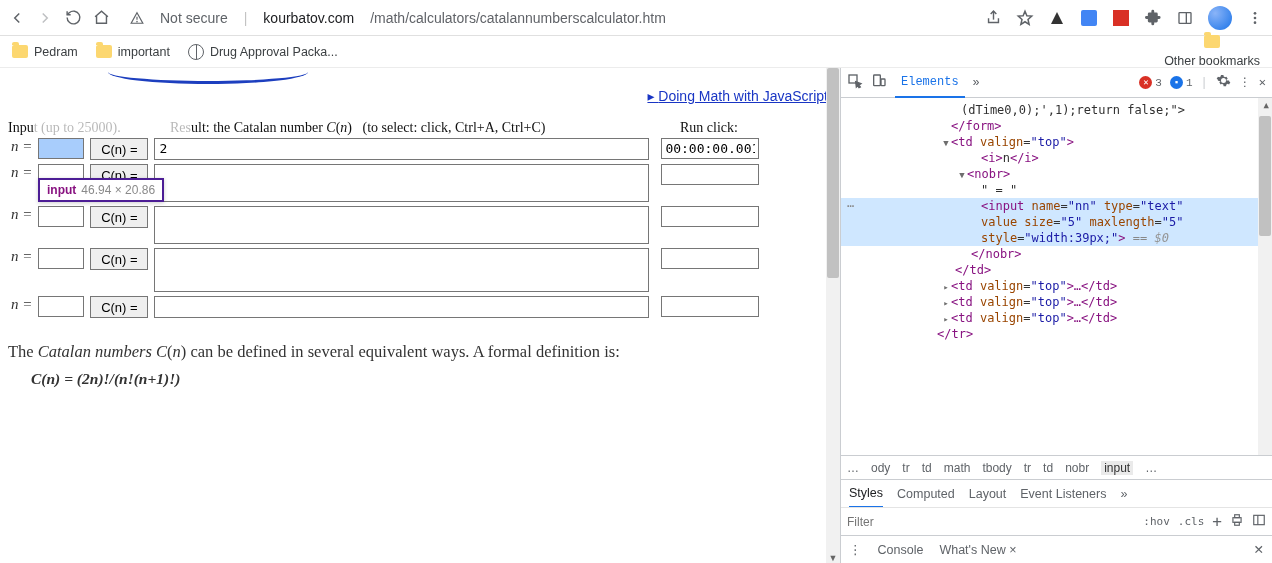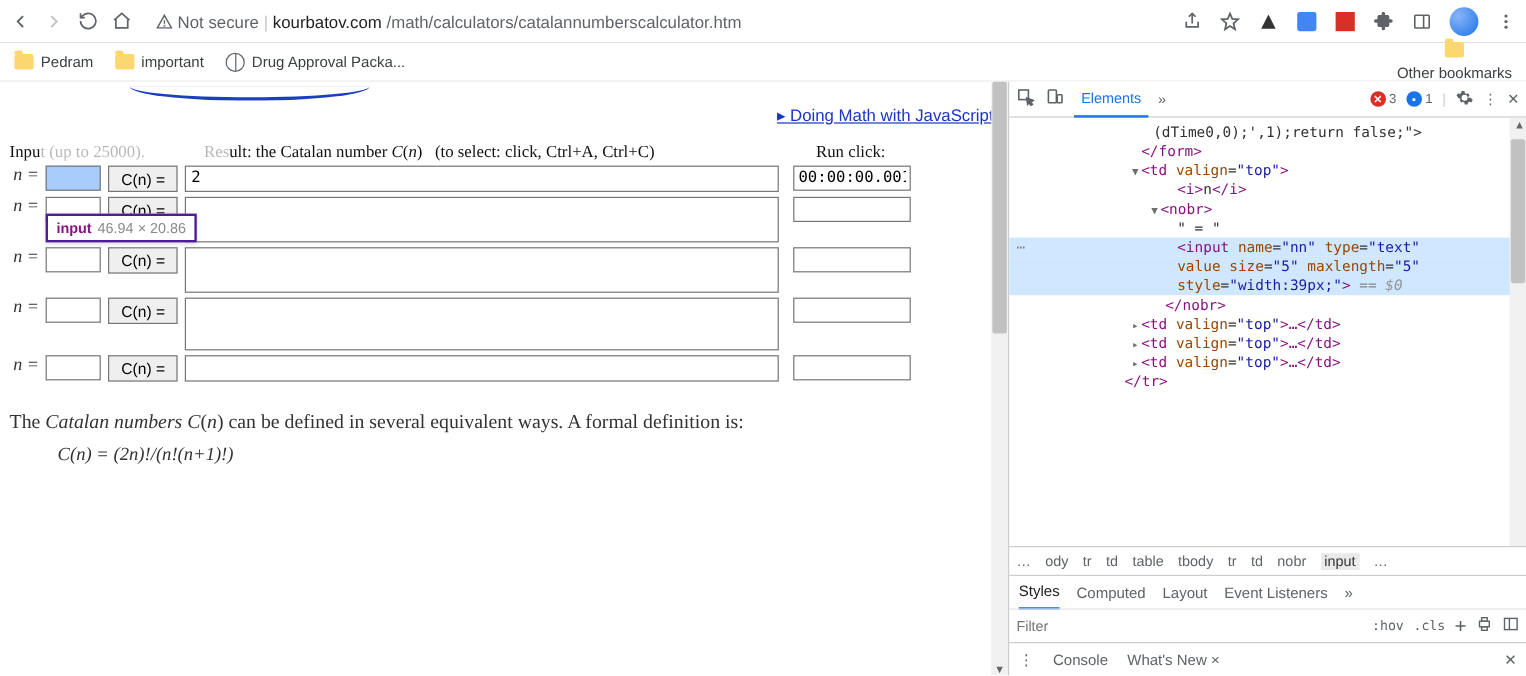--- a/index.html
+++ b/index.html
@@ -1,21 +1,21 @@
 <!DOCTYPE html>
 <html><head>
 <meta charset="utf-8">
 <style>
 * { box-sizing: border-box; margin: 0; padding: 0; }
 body { font-family: -apple-system, BlinkMacSystemFont, "Segoe UI", Arial, sans-serif; font-size: 13px; color: #333; overflow: hidden; width: 1272px; height: 563px; background: #fff; }
 
 
 .chrome-bar { display: flex; align-items: center; height: 36px; padding: 0 8px; gap: 10px; background: #fff; border-bottom: 1px solid #e0e0e0; }
 .chrome-icon { width: 18px; height: 18px; display: flex; align-items: center; justify-content: center; color: #5f6368; }
-.url-bar { flex: 1; display: flex; align-items: center; gap: 4px; height: 28px; padding: 0 10px; border-radius: 14px; background: #fff; font-size: 14px; color: #3c4043; }
+.url-bar { flex: 1; display: flex; align-items: center; gap: 16px; height: 28px; padding: 0 10px; border-radius: 14px; background: #fff; font-size: 14px; color: #3c4043; }
 .url-bar .warn { color: #5f6368; }
 .url-bar span { color: #606368; }
 .url-bar .host { color: #202124; }
 .chrome-right { display: flex; align-items: center; gap: 14px; }
 .avatar { width: 24px; height: 24px; border-radius: 50%; background: radial-gradient(circle at 30% 30%, #8ab4f8, #1a73e8); }
 .ext-red { width:16px; height:16px; background:#d93025; }
 .ext-blue { width:16px; height:16px; background:#4285f4; border-radius:2px; }
 
 
 .bm-bar { display: flex; align-items: center; height: 32px; padding: 0 12px; gap: 18px; font-size: 12.5px; color: #3c4043; background:#fff; border-bottom: 1px solid #ececec;}
@@ -56,29 +56,29 @@
 textarea.result { width:495px; border:1px solid #767676; font:13px monospace; padding:2px 4px; resize:none; vertical-align:top;}
 textarea.result.r1{height:22px;}
 textarea.result.r2{height:38px;}
 textarea.result.r3{height:38px;}
 textarea.result.r4{height:44px;}
 textarea.result.r5{height:22px;}
 input.runtime{width:98px; height:21px; border:1px solid #767676; font:13px monospace; padding:1px 3px; margin-left:6px;}
 
 .prose { font-family:"Times New Roman",serif; font-size:16.5px; margin-top:22px;}
 .prose em { font-style:italic;}
-.formula { font-family:"Times New Roman",serif; font-style:italic; font-size:15.5px; margin:8px 0 0 40px;}
+.formula { font-family:"Times New Roman",serif; font-style:italic; font-size:15.5px; margin:8px 0 0 23px;font-weight:bold;}
 
 .scroll-track { position:absolute; right:0; top:0; bottom:0; width:14px; background:#f1f1f1;}
 .scroll-thumb { position:absolute; right:1px; top:0; width:12px; height:210px; background:#c1c1c1; border-radius:2px;}
 .scroll-arrow { position:absolute; right:0; width:14px; height:14px; display:flex; align-items:center; justify-content:center; color:#666; font-size:9px;}
 .scroll-arrow.up{top:-2px;} .scroll-arrow.down{bottom:-2px;}
 
 
-.dt-tabs { display:flex; align-items:center; height:30px; border-bottom:1px solid #cacdd1; padding:0 6px; gap:8px; font-family:Liberation Sans, sans-serif; font-size:12px; color:#5f6368;}
+.dt-tabs { display:flex; align-items:center; height:30px; border-bottom:1px solid #cacdd1; padding:0 6px; gap:8px; font-family:Liberation Mono, monospace; font-size:12px; color:#5f6368;}
 .dt-tabs .tab { padding:0 6px; height:30px; display:flex; align-items:center;}
 .dt-tabs .tab.active { color:#1a73e8; border-bottom:2px solid #1a73e8;}
 .dt-badge { display:inline-flex; align-items:center; gap:3px; font-size:11px;}
 .dt-badge .dot { width:13px; height:13px; border-radius:50%; color:#fff; display:flex; align-items:center; justify-content:center; font-size:9px; font-weight:bold;}
 .dot.err{background:#d93025;} .dot.info{background:#1a73e8;}
 .dt-tabs .gear, .dt-tabs .dots, .dt-tabs .x { color:#5f6368; cursor:pointer;}
 .dt-tabs .spacer{flex:1;}
 
 .dt-body { flex:1; overflow:auto; padding:4px 0; position:relative;}
 .dom-line { white-space:nowrap; padding:1px 0 1px 0;}
@@ -309,37 +309,38 @@
       <div class="dom-line"><span class="indent" style="width:120px"></span><span class="txt">(dTime0,0);',1);return false;"&gt;</span></div>
       <div class="dom-line"><span class="indent" style="width:110px"></span><span class="tag">&lt;/form&gt;</span></div>
       <div class="dom-line"><span class="indent" style="width:100px"></span><span class="tri">▼</span><span class="tag">&lt;td</span> <span class="attr">valign</span>=<span class="val">"top"</span><span class="tag">&gt;</span></div>
       <div class="dom-line"><span class="indent" style="width:140px"></span><span class="tag">&lt;i&gt;</span><span class="txt">n</span><span class="tag">&lt;/i&gt;</span></div>
       <div class="dom-line"><span class="indent" style="width:116px"></span><span class="tri">▼</span><span class="tag">&lt;nobr&gt;</span></div>
       <div class="dom-line"><span class="indent" style="width:140px"></span><span class="txt">" = "</span></div>
       <div class="dom-line selected"><span class="ellips" style="position:absolute;left:2px">⋯</span><span class="indent" style="width:140px"></span><span class="tag">&lt;input</span> <span class="attr">name</span>=<span class="val">"nn"</span> <span class="attr">type</span>=<span class="val">"text"</span></div>
       <div class="dom-line selected"><span class="indent" style="width:140px"></span><span class="attr">value</span> <span class="attr">size</span>=<span class="val">"5"</span> <span class="attr">maxlength</span>=<span class="val">"5"</span></div>
       <div class="dom-line selected"><span class="indent" style="width:140px"></span><span class="attr">style</span>=<span class="val">"width:39px;"</span><span class="tag">&gt;</span> <span class="eqdol">== </span><span class="hint">$0</span></div>
       <div class="dom-line"><span class="indent" style="width:130px"></span><span class="tag">&lt;/nobr&gt;</span></div>
+      <div class="dom-line"><span class="indent" style="width:114px"></span><span class="tag">&lt;/td&gt;</span></div>
       <div class="dom-line"><span class="indent" style="width:100px"></span><span class="tri">▸</span><span class="tag">&lt;td</span> <span class="attr">valign</span>=<span class="val">"top"</span><span class="tag">&gt;…&lt;/td&gt;</span></div>
       <div class="dom-line"><span class="indent" style="width:100px"></span><span class="tri">▸</span><span class="tag">&lt;td</span> <span class="attr">valign</span>=<span class="val">"top"</span><span class="tag">&gt;…&lt;/td&gt;</span></div>
       <div class="dom-line"><span class="indent" style="width:100px"></span><span class="tri">▸</span><span class="tag">&lt;td</span> <span class="attr">valign</span>=<span class="val">"top"</span><span class="tag">&gt;…&lt;/td&gt;</span></div>
       <div class="dom-line"><span class="indent" style="width:96px"></span><span class="tag">&lt;/tr&gt;</span></div>
 
       <div class="dt-scroll">
         <div style="position:absolute;top:2px;right:3px;color:#666;font-size:9px">▲</div>
         <div class="dt-thumb"></div>
       </div>
     </div>
 
     <div class="dt-crumbs">
       <span>…</span>
       <span>ody</span>
       <span>tr</span>
       <span>td</span>
-      <span>table</span>
+      <span>math</span>
       <span>tbody</span>
       <span>tr</span>
       <span>td</span>
       <span>nobr</span>
       <span class="sel">input</span>
       <span>…</span>
     </div>
 
     <div class="dt-styles-tabs">
       <div class="stab active">Styles</div>

